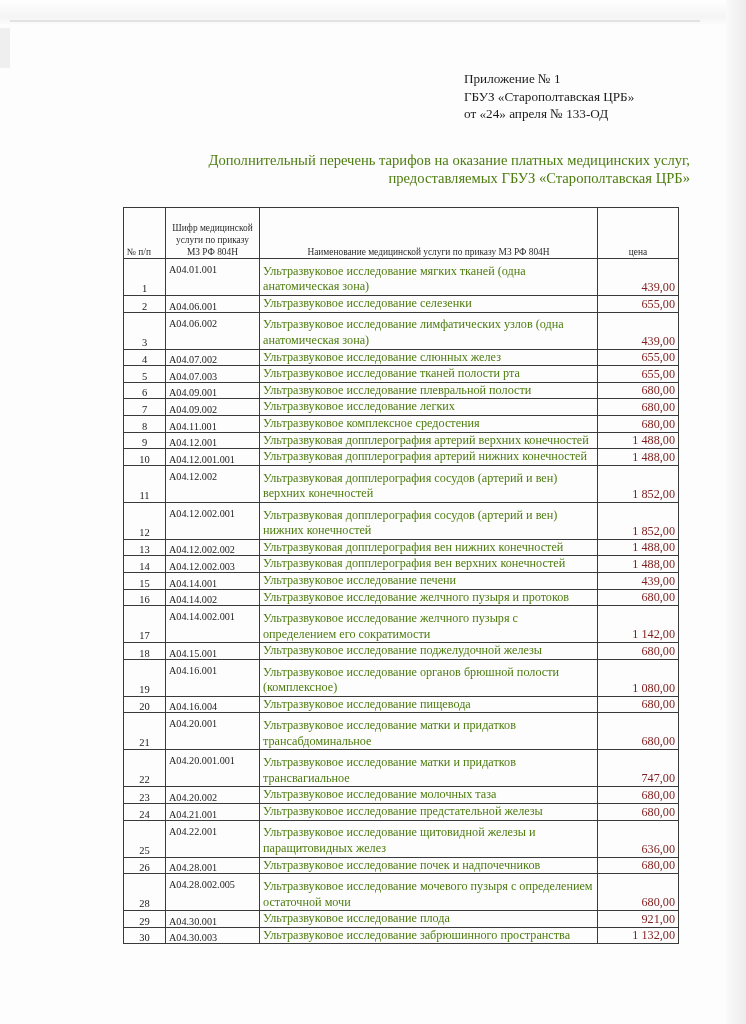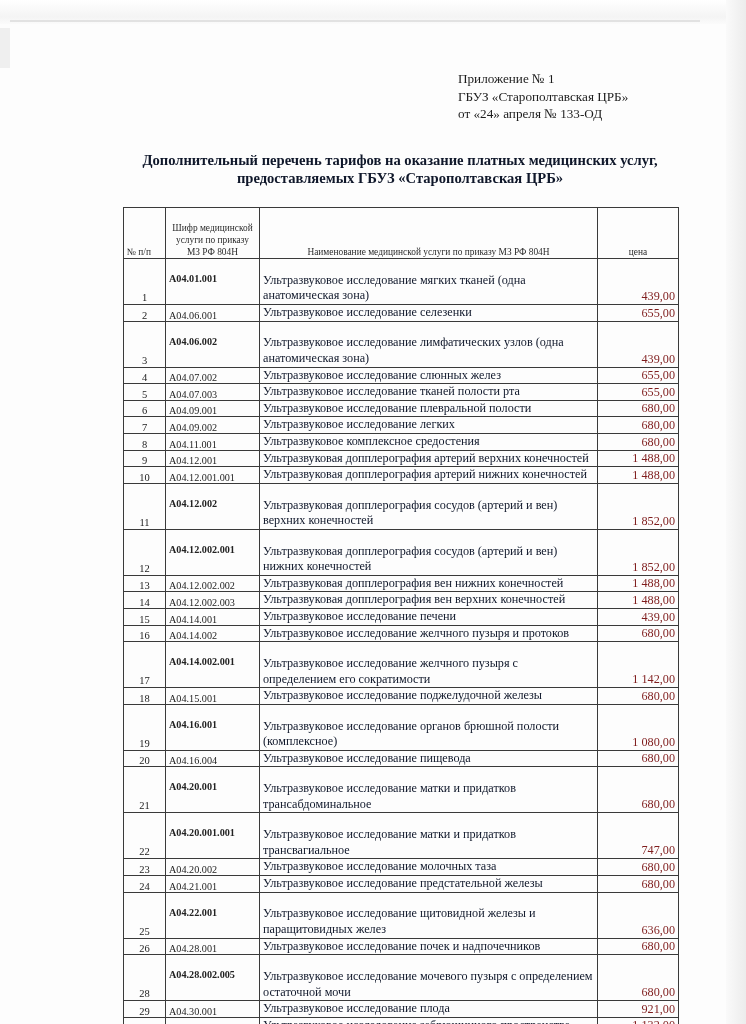--- a/index.html
+++ b/index.html
@@ -23,25 +23,25 @@
     background: linear-gradient(to right, #fafafa, #ececec);
   }
   .scan-left {
     position: absolute; left: 0; top: 28px; width: 10px; height: 40px;
     background: #efefef;
   }
   .approval {
     position: absolute; left: 458px; top: 70px;
     font-size: 13.2px; line-height: 17.5px; color: #1c1c1c;
   }
-  .approval div { white-space: nowrap; }
+  .approval div { white-space: nowrap; margin-left: 6px; }
   .doc-title {
     position: absolute; left: 110px; top: 151px; width: 580px;
-    text-align: center; font-weight: bold; font-size: 14.6px; line-height: 18px;
-    color: #0f172a;
+    text-align: right; font-weight: normal; font-size: 14.6px; line-height: 18px;
+    color: #4d7c0f;
   }
   table.tariffs {
     position: absolute; left: 123px; top: 207px;
     border-collapse: collapse; table-layout: fixed;
     width: 555px;
   }
   table.tariffs td, table.tariffs th {
     border: 1px solid #3a3a3a;
     padding: 0 3px;
     overflow: hidden;
@@ -54,23 +54,23 @@
   th {
     font-weight: normal; font-size: 9.4px; line-height: 12px; height: 50px;
     color: #2b2b2b; vertical-align: middle;
   }
   th.h-num { text-align: left; padding-left: 2px; }
   th.h-code { text-align: center; }
   th.h-name { }
   th.h-price { text-align: center; }
   td.num { text-align: center; font-size: 10.5px; color: #222; }
   td.code { text-align: left; font-size: 10.2px; color: #222; }
-  td.name { text-align: left; font-size: 12.2px; line-height: 15.6px; color: #0f172a; }
+  td.name { text-align: left; font-size: 12.2px; line-height: 15.6px; color: #4d7c0f; }
   td.price { text-align: right; font-size: 12.2px; vertical-align: middle; padding-right: 5px; color: #7f1d1d; }
-  td.code.tall { vertical-align: top; padding-top: 14px; font-weight: bold; }
+  td.code.tall { vertical-align: top; padding-top: 5px; }
   td.num.tall { vertical-align: bottom; padding-bottom: 1px; }
   tr.single td { height: 15px; }
   tr.double td { height: 31px; }
 </style>
 </head>
 <body>
 
 <div class="scan-top"></div>
 <div class="scan-top-line"></div>
 <div class="scan-left"></div>

